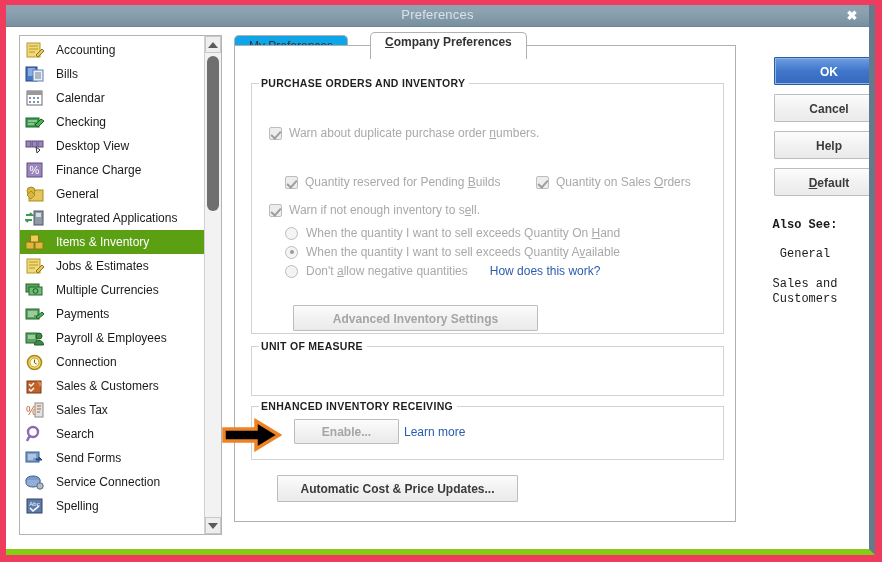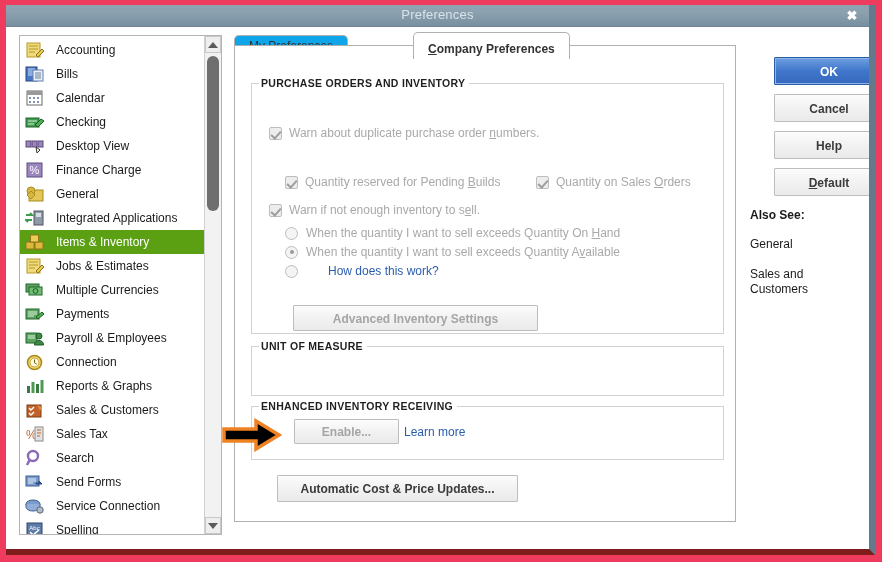--- a/index.html
+++ b/index.html
@@ -17,21 +17,21 @@
     left: 0; top: 0;
     width: 882px; height: 562px;
     background: #ef3b5e;           
     padding: 5px 7px 7px 6px;
   }
   #window-inner {
     position: relative;
     width: 100%; height: 100%;
     background: #ffffff;
     border-right: 6px solid #63798c;
-    border-bottom: 6px solid #7f1d1d;
+    border-bottom: 6px solid #84cc16;
     overflow: hidden;
   }
 
   
   #title-bar {
     position: relative;
     height: 22px;
     background: linear-gradient(to bottom, #8fa2b0 0%, #8ba0af 40%, #778f9f 100%);
     border-bottom: 1px solid #6d8497;
   }
@@ -155,25 +155,24 @@
     border: 1px solid #b0b0b0;
     border-bottom: none;
     border-radius: 5px 5px 0 0;
     background: #0ea5e9;
     cursor: pointer;
     white-space: nowrap;
   }
   .tab.active {
     top: 0;
     height: 27px;
-    padding-top: 9px;
+    padding-top: 2px;
     background: #ffffff;
     font-weight: bold;
     z-index: 3;
-    margin-left: 43px;
   }
   #tab-my { left: 0; }
   #tab-company { left: 136px; }
   .tab u { text-decoration: underline; }
 
   
   #main-panel {
     position: absolute;
     left: 228px; top: 18px;
     width: 502px; height: 477px;
@@ -320,22 +319,24 @@
     line-height: 26px;
     margin-bottom: 9px;
   }
   #btn-ok {
     color: #ffffff;
     background: linear-gradient(to bottom, #6e9fe0 0%, #3f76cb 50%, #3668bd 100%);
     border: 1px solid #2b5ba6;
     box-shadow: inset 0 0 0 1px #8fb6e8;
   }
   #also-see {
-    margin-top: 12px;
+    margin-top: 22px;
+    text-align: center;
     width: 110px;
+    font-family: Liberation Mono, monospace;
   }
   #also-see-title {
     font-size: 12px;
     font-weight: bold;
     color: #1a1a1a;
   }
   .also-link {
     display: block;
     margin-top: 15px;
     font-size: 12px;
@@ -525,31 +526,20 @@
             <span class="sb-icon">
                 <svg width="20" height="18" viewBox="0 0 20 18">
                   <circle cx="9.5" cy="9.5" r="7" fill="#f4d86b" stroke="#a8891c" stroke-width="1.6"></circle>
                   <circle cx="9.5" cy="9.5" r="4.5" fill="#fff8dd" stroke="#c2a33a"></circle>
                   <path d="M9.5 6.5v3.2l2.2 1.4" stroke="#6b5a13" fill="none"></path>
                 </svg>
               </span>
             <span class="sb-label">Connection</span>
           </div>
 
-          <div class="sb-item">
-            <span class="sb-icon">
-                <svg width="20" height="18" viewBox="0 0 20 18">
-                  <rect x="2" y="9" width="3" height="7" fill="#3a7a3f"></rect>
-                  <rect x="6.5" y="5" width="3" height="11" fill="#4e9a55"></rect>
-                  <rect x="11" y="7" width="3" height="9" fill="#3a7a3f"></rect>
-                  <rect x="15.5" y="3" width="3" height="13" fill="#4e9a55"></rect>
-                </svg>
-              </span>
-            <span class="sb-label">Reports &amp; Graphs</span>
-          </div>
 
           <div class="sb-item">
             <span class="sb-icon">
                 <svg width="20" height="18" viewBox="0 0 20 18">
                   <rect x="2" y="4" width="14" height="12" fill="#c1622a" stroke="#7d3b13"></rect>
                   <path d="M4 7l2 2 3-3" stroke="#ffffff" stroke-width="1.4" fill="none"></path>
                   <path d="M4 12l2 2 3-3" stroke="#ffffff" stroke-width="1.4" fill="none"></path>
                   <path d="M12 4l5 2-2 4z" fill="#e08845"></path>
                 </svg>
               </span>
@@ -664,20 +654,21 @@
             <span class="lbl dim"><span>When the quantity I want to sell exceeds Quantity On </span><u>H</u><span>and</span></span>
           </div>
 
           <div class="row" style="left:33px; top:161px;">
             <span class="rb sel"></span>
             <span class="lbl dim"><span>When the quantity I want to sell exceeds Quantity A</span><u>v</u><span>ailable</span></span>
           </div>
 
           <div class="row" style="left:33px; top:180px;">
             <span class="rb"></span>
+            <span class="lbl dim"><span>Don't </span><u>a</u><span>llow negative quantities</span></span>
             <span class="link" style="margin-left:22px;">How does this work?</span>
           </div>
 
           <button class="btn disabled" id="btn-advanced-inventory">Advanced Inventory Settings</button>
         </fieldset>
 
         <fieldset class="group" id="group-uom">
           <div class="group-title">UNIT OF MEASURE</div>
         </fieldset>
 

